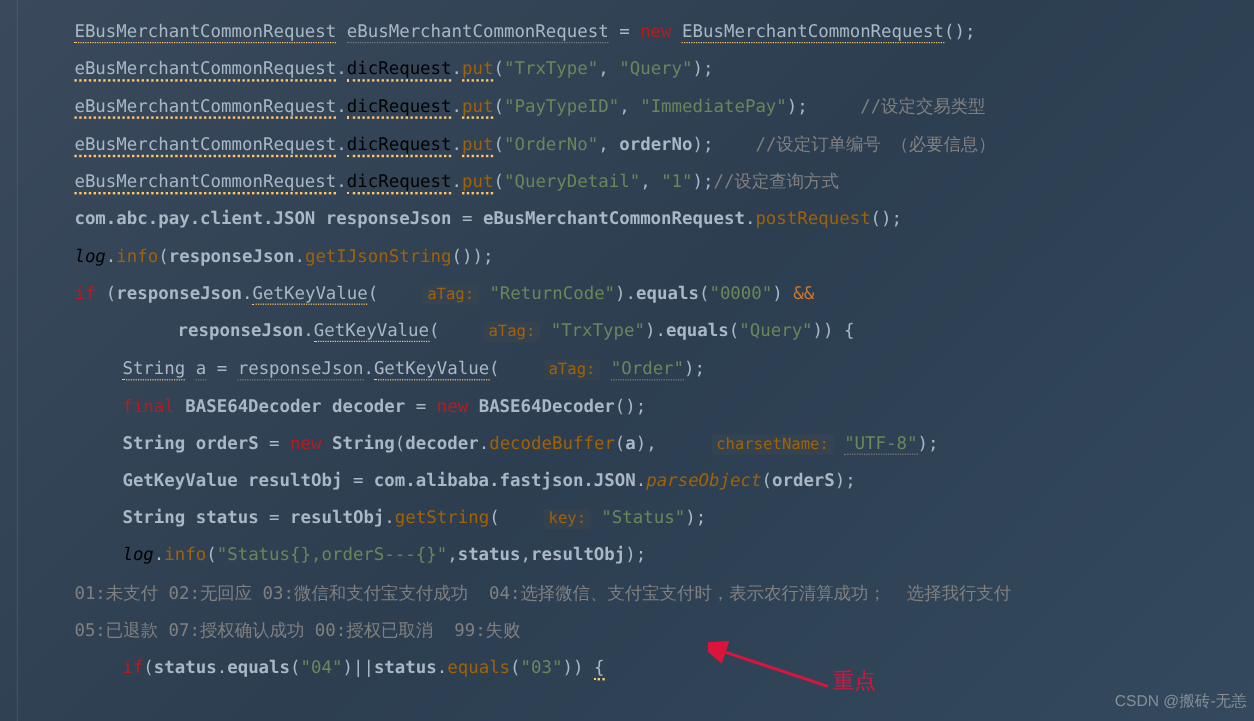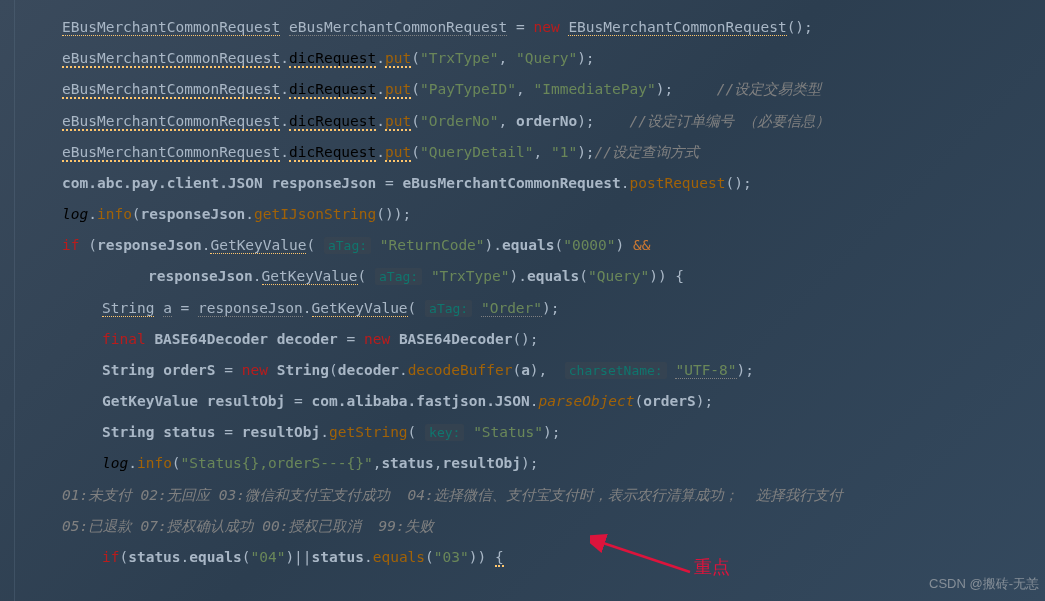--- a/index.html
+++ b/index.html
@@ -36,22 +36,22 @@
     .indent-3 { padding-left: 128px; }
     .type-name { color: #a9b7c6; border-bottom: 1px dotted #ffc66d; }
     .var-underline { border-bottom: 1px dotted #808080; }
     .field { color: #000000; }
     .method { color: #a16207; }
     .method-uline { color: #a9b7c6; border-bottom: 1px dotted #ffc66d; }
     .keyword { color: #b91c1c; }
     .keyword-normal { color: #cc7832; }
     .string { color: #6a8759; }
     .string-uline { color: #6a8759; border-bottom: 1px dotted #808080; }
-    .comment { color: #808080; font-style: italic; }
-    .param-hint { background: rgba(60,70,80,0.5); color: #0f766e; padding: 1px 4px; border-radius: 2px; font-size: 13px; font-style: normal;}
+    .comment { color: #808080; }
+    .param-hint { background: rgba(60,70,80,0.5); color: #a16207; padding: 1px 4px; border-radius: 2px; font-size: 13px; font-style: normal; margin-left: 28px;}
     .plain { color: #a9b7c6; font-weight: bold; }
     .warn-uline { border-bottom: 2px dotted #ffc66d; }
     .italic { font-style: italic; }
     
     .arrow {
       position: absolute;
       left: 590px;
       top: 522px;
       pointer-events: none;
     }

